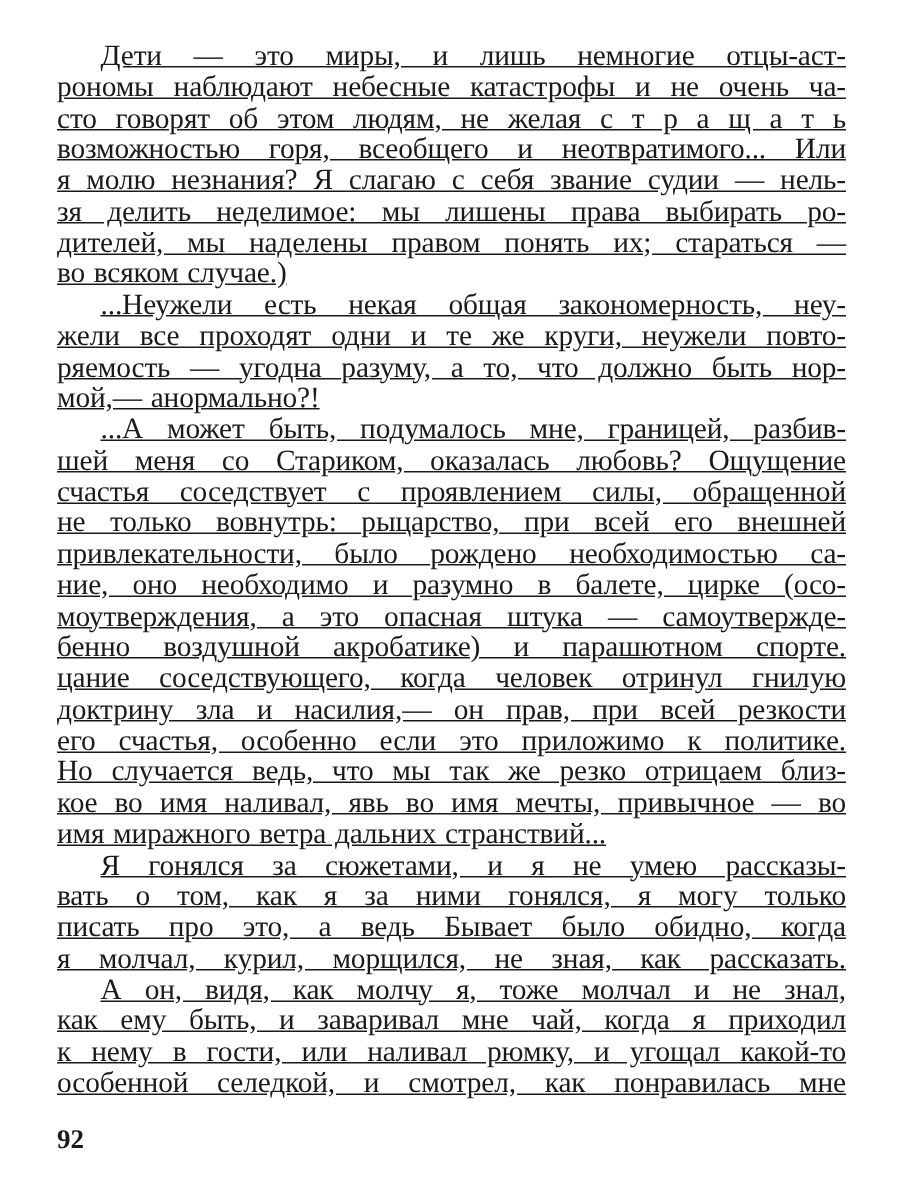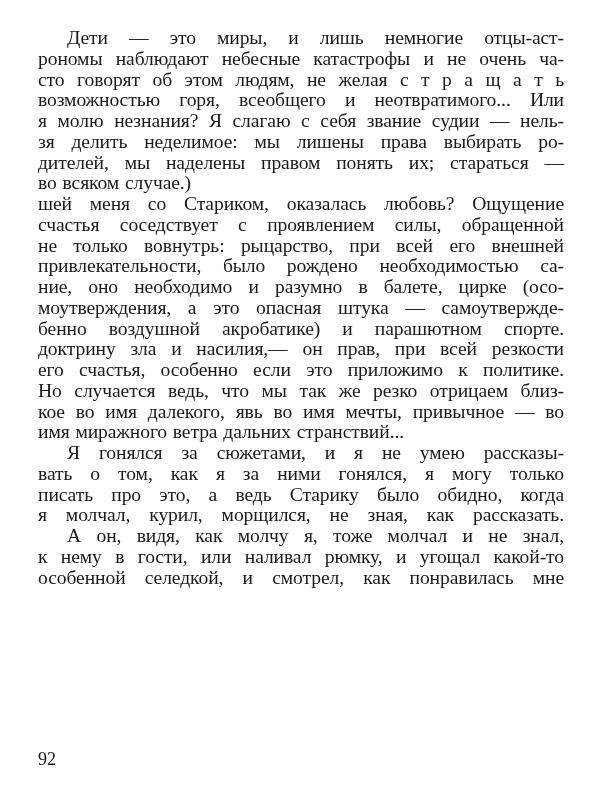--- a/index.html
+++ b/index.html
@@ -30,78 +30,88 @@
       letter-spacing: -0.1px;
       word-spacing: 1px;
       transform-origin: left top;
     }
     .line {
       display: block;
       height: 20.75px;
       white-space: nowrap;
       text-align: justify;
       text-align-last: justify;
+      text-decoration: underline;
     }
     .line.last {
       text-align-last: left;
     }
     .line.indent {
       padding-left: 29px;
     }
     .page-number {
       position: absolute;
       left: 38px;
       top: 749px;
       font-family: "Liberation Serif", "DejaVu Serif", serif;
       font-size: 18px;
-      font-weight: normal;
+      font-weight: bold;
       color: #1a1a1a;
       letter-spacing: 0px;
     }
   </style>
 </head>
 <body>
 
 <div class="page">
 
   <div class="para">
     <span class="line indent">Дети — это миры, и лишь немногие отцы-аст-</span>
     <span class="line">рономы наблюдают небесные катастрофы и не очень ча-</span>
     <span class="line">сто говорят об этом людям, не желая с т р а щ а т ь</span>
     <span class="line">возможностью горя, всеобщего и неотвратимого... Или</span>
     <span class="line">я молю незнания? Я слагаю с себя звание судии — нель-</span>
     <span class="line">зя делить неделимое: мы лишены права выбирать ро-</span>
     <span class="line">дителей, мы наделены правом понять их; стараться —</span>
     <span class="line last">во всяком случае.)</span>
   </div>
 
+  <div class="para">
+    <span class="line indent">...Неужели есть некая общая закономерность, неу-</span>
+    <span class="line">жели все проходят одни и те же круги, неужели повто-</span>
+    <span class="line">ряемость — угодна разуму, а то, что должно быть нор-</span>
+    <span class="line last">мой,— анормально?!</span>
+  </div>
 
   <div class="para">
+    <span class="line indent">...А может быть, подумалось мне, границей, разбив-</span>
     <span class="line">шей меня со Стариком, оказалась любовь? Ощущение</span>
     <span class="line">счастья соседствует с проявлением силы, обращенной</span>
     <span class="line">не только вовнутрь: рыцарство, при всей его внешней</span>
     <span class="line">привлекательности, было рождено необходимостью са-</span>
     <span class="line">ние, оно необходимо и разумно в балете, цирке (осо-</span>
     <span class="line">моутверждения, а это опасная штука — самоутвержде-</span>
     <span class="line">бенно воздушной акробатике) и парашютном спорте.</span>
+    <span class="line">цание соседствующего, когда человек отринул гнилую</span>
     <span class="line">доктрину зла и насилия,— он прав, при всей резкости</span>
     <span class="line">его счастья, особенно если это приложимо к политике.</span>
     <span class="line">Но случается ведь, что мы так же резко отрицаем близ-</span>
-    <span class="line">кое во имя далекого, явь во имя мечты, привычное — во</span>
+    <span class="line">кое во имя наливал, явь во имя мечты, привычное — во</span>
     <span class="line last">имя миражного ветра дальних странствий...</span>
   </div>
 
   <div class="para">
     <span class="line indent">Я гонялся за сюжетами, и я не умею рассказы-</span>
     <span class="line">вать о том, как я за ними гонялся, я могу только</span>
-    <span class="line">писать про это, а ведь Старику было обидно, когда</span>
+    <span class="line">писать про это, а ведь Бывает было обидно, когда</span>
     <span class="line">я молчал, курил, морщился, не зная, как рассказать.</span>
   </div>
 
   <div class="para">
     <span class="line indent">А он, видя, как молчу я, тоже молчал и не знал,</span>
+    <span class="line">как ему быть, и заваривал мне чай, когда я приходил</span>
     <span class="line">к нему в гости, или наливал рюмку, и угощал какой-то</span>
     <span class="line">особенной селедкой, и смотрел, как понравилась мне</span>
   </div>
 
 </div>
 
 <div class="page-number">92</div>
 
 </body></html>

